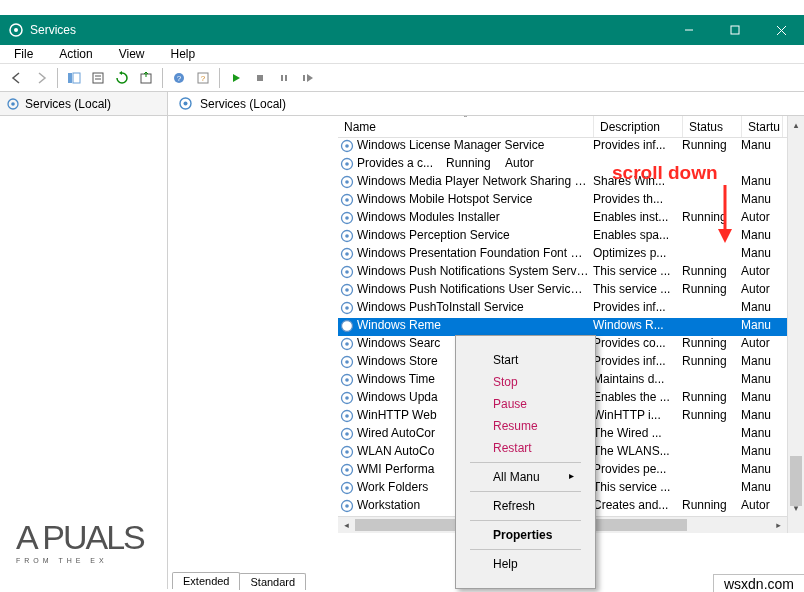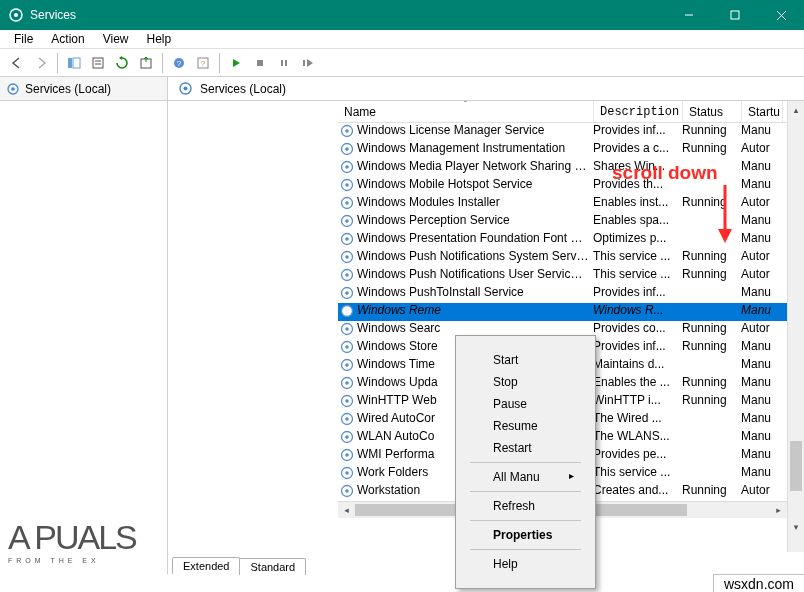--- a/index.html
+++ b/index.html
@@ -1,62 +1,62 @@
 <!DOCTYPE html>
 <html><head>
   <meta charset="utf-8">
   <style>
     * { margin: 0; padding: 0; box-sizing: border-box; font-family: 'Segoe UI', Tahoma, sans-serif; }
     body { width: 804px; height: 592px; background: #fff; overflow: hidden; position: relative; font-size: 12px; }
-    .titlebar { height: 30px; background: #008272; color: #fff; display: flex; align-items: center; padding-left: 8px; }
+    .titlebar { height: 30px; background: #008272; color: #fff; display: flex; align-items: center; padding-left: 8px; margin-top: 15px; }
     .titlebar .icon { width: 16px; height: 16px; margin-right: 6px; }
     .titlebar .title { flex: 1; font-size: 12px; }
     .titlebar .winbtn { width: 46px; height: 30px; display: flex; align-items: center; justify-content: center; cursor: pointer; }
-    .menubar { height: 19px; display: flex; align-items: center; padding: 0 6px; gap: 2px; font-size: 12px; border-bottom: 1px solid #e0e0e0; }
+    .menubar { height: 19px; display: flex; align-items: center; padding: 0 6px; gap: 10px; font-size: 12px; border-bottom: 1px solid #e0e0e0; }
     .menubar .menuitem { padding: 0 8px; cursor: default; }
     .toolbar { height: 28px; display: flex; align-items: center; padding: 0 6px; gap: 2px; border-bottom: 1px solid #d0d0d0; }
     .toolbar .tbtn { width: 22px; height: 22px; display:flex; align-items:center; justify-content:center; border:1px solid transparent; cursor:pointer; }
     .toolbar .sep { width:1px; height:20px; background:#c0c0c0; margin:0 3px; }
     .content { display: flex; height: 497px; }
     .leftpane { width: 168px; border-right: 1px solid #d0d0d0; }
     .lefthead { height: 24px; border-bottom: 1px solid #d0d0d0; display:flex; align-items:center; padding:0 6px; gap:5px; background:#f5f5f5; }
     .rightpane { flex:1; display:flex; flex-direction:column; }
     .righthead { height: 24px; border-bottom: 1px solid #d0d0d0; display:flex; align-items:center; padding:0 10px; gap:7px; background:#fff; }
     .listarea { flex:1; display:flex; position:relative; overflow:hidden; }
     .leftdetail { width:170px; border-right:none; }
     .table { flex:1; overflow:hidden;}
     .colheads { display:flex; height:22px; border-bottom:1px solid #e0e0e0; font-size:12px; align-items:center; background:#fff; }
     .colheads .col { padding:0 6px; border-right:1px solid #e8e8e8; white-space:nowrap; overflow:hidden; text-overflow:ellipsis; cursor:pointer; height:100%; display:flex; align-items:center;}
     .col.name { width:256px; position:relative;}
     .col.name .sortarrow { position:absolute; left:50%; top:-2px; transform:translateX(-50%); font-size:9px; color:#555;}
-    .col.desc { width:89px;font-family:Liberation Mono, monospace; }
+    .col.desc { width:89px; }
     .col.status { width:59px; }
     .col.startup { width:41px; }
     .rows { font-size:12px; }
     .row { display:flex; height:18px; align-items:flex-start; white-space:nowrap; }
     .row .svcicon { width:16px; height:16px; margin:0 2px 0 1px; flex-shrink:0;}
     .row .cname { width:236px; overflow:hidden; text-overflow:ellipsis; padding-right:4px;}
     .row .cdesc { width:89px; overflow:hidden; text-overflow:ellipsis; padding-right:4px;}
     .row .cstatus { width:59px; overflow:hidden; }
     .row .cstartup { width:40px; overflow:hidden; text-overflow:ellipsis;}
-    .row.sel { background:#0078d7; color:#000000;font-style:italic; }
+    .row.sel { background:#0078d7; color:#ffffff; }
     .row.sel .svcicon circle{ fill:#fff; }
-    .tabs { height:22px; display:flex; align-items:flex-end; padding-left:4px; border-top:0; }
+    .tabs { height:22px; display:flex; align-items:flex-end; padding-left:4px; border-top:0;margin-top:34px; }
     .tabs .tab { padding:2px 10px; border:1px solid #b0b0b0; border-top:1px solid #b0b0b0; border-bottom:none; font-size:11px; background:#fff; margin-right:-1px; cursor:pointer; border-radius: 2px 2px 0 0;}
     .tabs .tab.active { background:#fff; position:relative; top:1px;}
     .ctxmenu { position:absolute; left:455px; top:335px; width:141px; background:#f0f0f0; border:1px solid #a0a0a0; box-shadow:3px 3px 5px rgba(0,0,0,.3); font-size:12px; padding:13px; z-index:10;}
     .ctxmenu .mi { padding:4px 18px 4px 24px; cursor:default; position:relative;}
-    .ctxmenu .mi.disabled { color:#000000; }
+    .ctxmenu .mi.disabled { color:#be185d; }
     .ctxmenu .mi .sub { position:absolute; right:8px; font-size:10px;}
     .ctxmenu .msep { height:1px; background:#c5c5c5; margin:3px 1px; }
     .highlight { position:absolute; border:2px solid #ff0000; pointer-events:none; }
     .anno { position:absolute; color:#ff2b24; font-weight:bold; font-size:19px; }
     .arrow { position:absolute; }
     .statusbar { position:absolute; bottom:0; right:0; height:18px; border:1px solid #c0c0c0; border-bottom:none; border-right:none; padding:0 10px; font-size:14px; display:flex; align-items:center; background:#fff;}
-    .watermark { position:absolute; left:8px; bottom:28px; opacity:.88; font-family:Georgia,serif;margin-top:12px;}
+    .watermark { position:absolute; left:16px; bottom:28px; opacity:.88; font-family:Georgia,serif;margin-top:12px;}
     .watermark .big { font-size:34px; color:#3b3b3b; letter-spacing:-2px;}
     .watermark .sub { font-size:7px; color:#3b3b3b; letter-spacing:4px; display:block; }
     .vscroll { width:17px; background:#f0f0f0; border-left:1px solid #ddd; position:relative;}
     .vscroll .thumb { position:absolute; left:2px; right:2px; background:#c7c7c7; }
     .vscroll .arr { height:17px; text-align:center; font-size:9px; color:#555; display:flex;align-items:center;justify-content:center;}
     .hscroll { height:17px; background:#f0f0f0; border-top:1px solid #ddd; display:flex;}
     .hscroll .arr { width:17px; text-align:center; font-size:9px; color:#555;display:flex;align-items:center;justify-content:center;}
     .hscroll .track{ flex:1; position:relative;}
     .hscroll .thumb { position:absolute; top:2px; bottom:2px; background:#c7c7c7;}
   </style>
@@ -208,21 +208,20 @@
               <span class="cname">Windows License Manager Service</span>
               <span class="cdesc">Provides inf...</span>
               <span class="cstatus">Running</span>
               <span class="cstartup">Manu</span>
             </div>
             <div class="row">
               <svg class="svcicon" viewBox="0 0 16 16">
                 <circle cx="8" cy="8" r="5.5" fill="none" stroke="#5a8fc8" stroke-width="1.3"></circle>
                 <circle cx="8" cy="8" r="1.8" fill="#5a8fc8"></circle>
               </svg>
-              <span class="cname">Windows Management Instrumentation</span>
               <span class="cdesc">Provides a c...</span>
               <span class="cstatus">Running</span>
               <span class="cstartup">Autor</span>
             </div>
             <div class="row">
               <svg class="svcicon" viewBox="0 0 16 16">
                 <circle cx="8" cy="8" r="5.5" fill="none" stroke="#5a8fc8" stroke-width="1.3"></circle>
                 <circle cx="8" cy="8" r="1.8" fill="#5a8fc8"></circle>
               </svg>
               <span class="cname">Windows Media Player Network Sharing Se...</span>

